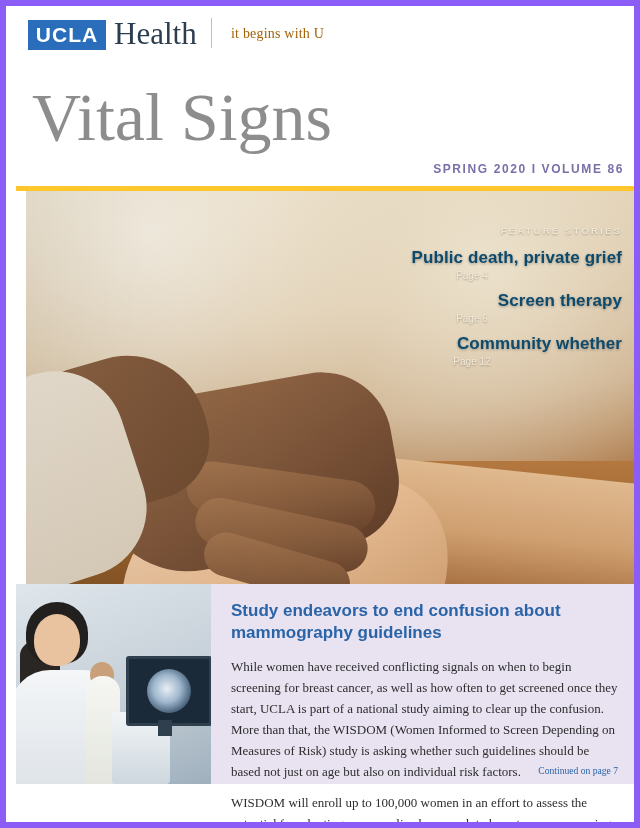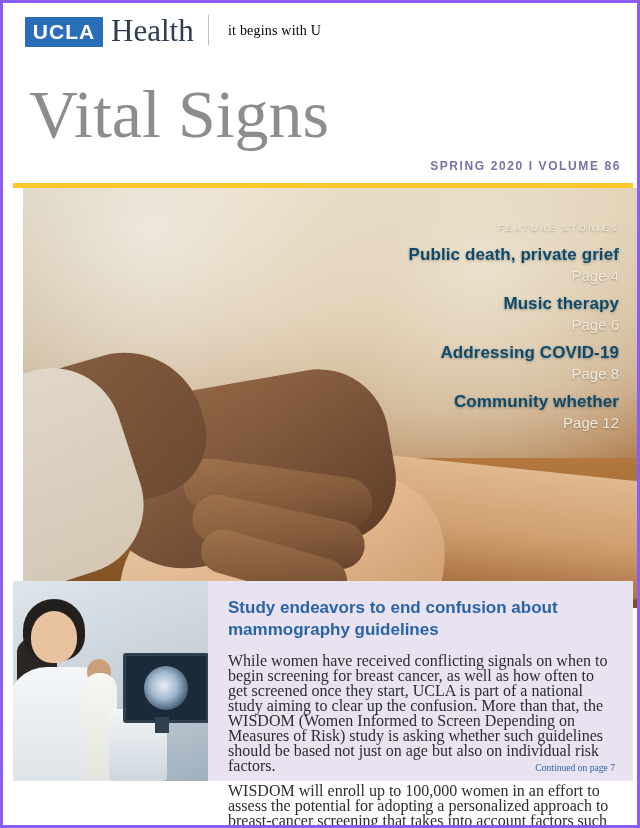--- a/index.html
+++ b/index.html
@@ -12,21 +12,21 @@
     background: #ffffff;
     font-family: "Liberation Sans", sans-serif;
     overflow: hidden;
   }
   .page {
     position: relative;
     width: 640px;
     height: 828px;
     background: #ffffff;
     box-sizing: border-box;
-    border: 3px solid #8b5cf6;
+    border: 6px solid #8b5cf6;
     overflow: hidden;
   }
 
   
   .masthead {
     position: absolute;
     left: 0; top: 0;
     width: 640px; height: 68px;
   }
   .ucla-logo {
@@ -55,21 +55,21 @@
     position: absolute;
     left: 205px; top: 12px;
     width: 1px; height: 30px;
     background: #b9c0c7;
   }
   .tagline {
     position: absolute;
     left: 225px; top: 20px;
     font-family: "Liberation Serif", serif;
     font-size: 14px;
-    color: #000000;
+    color: #a16207;
     letter-spacing: 0.2px;
   }
 
   
   .title-block {
     position: absolute;
     left: 0; top: 72px;
     width: 640px; height: 100px;
   }
   .vital-signs {
@@ -218,24 +218,25 @@
   }
   .feature-item { margin-bottom: 10px; }
   .feature-title {
     font-size: 17px;
     font-weight: bold;
     color: #0c4a6e;
     letter-spacing: 0.1px;
     text-shadow: 0 1px 3px rgba(0,0,0,0.3);
   }
   .feature-page {
-    font-size: 15px;
+    font-size: 10px;
     color: #f3ead8;
     margin-top: 2px;
     text-shadow: 0 1px 2px rgba(0,0,0,0.3);
+    text-align: center;
   }
 
   
   .bottom {
     position: absolute;
     left: 10px; top: 578px;
     width: 620px; height: 156px;
   }
   .bottom-photo {
     position: absolute;
@@ -331,22 +332,22 @@
   .story-head {
     font-family: "Liberation Sans", sans-serif;
     font-size: 17px;
     font-weight: bold;
     color: #2a64a8;
     line-height: 22px;
     margin: 0 0 12px 0;
   }
   .story-p {
     font-family: "Liberation Serif", serif;
-    font-size: 16px;
-    line-height: 15px;
+    font-size: 13px;
+    line-height: 21px;
     color: #2d2d2d;
     margin: 0 0 10px 0;
   }
   .continued {
     position: absolute;
     right: 18px; bottom: 8px;
     font-family: "Liberation Serif", serif;
     font-size: 9.6px;
     color: #2a64a8;
   }
@@ -386,28 +387,24 @@
 
     <div class="features">
       <div class="features-kicker">FEATURE STORIES</div>
 
       <div class="feature-item">
         <div class="feature-title">Public death, private grief</div>
         <div class="feature-page">Page 4</div>
       </div>
 
       <div class="feature-item">
-        <div class="feature-title">Music therapy</div>
+        <div class="feature-title">Screen therapy</div>
         <div class="feature-page">Page 6</div>
       </div>
 
-      <div class="feature-item">
-        <div class="feature-title">Addressing COVID-19</div>
-        <div class="feature-page">Page 8</div>
-      </div>
 
       <div class="feature-item">
         <div class="feature-title">Community whether</div>
         <div class="feature-page">Page 12</div>
       </div>
     </div>
   </div>
 
   <div class="bottom">
     <div class="bottom-photo">

